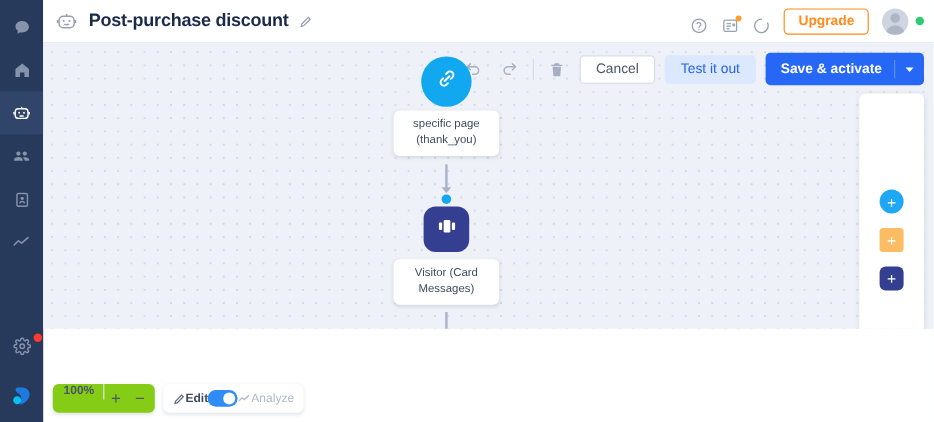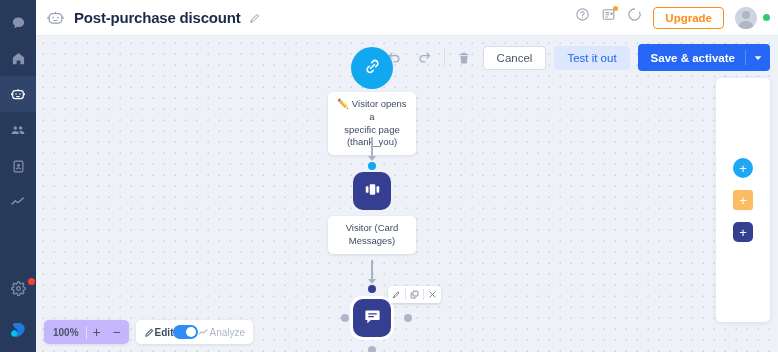--- a/index.html
+++ b/index.html
@@ -45,21 +45,21 @@
   }
   .hdr-bot { margin-left: 10px; color: #96a0b5; display: flex; }
   .hdr-title {
     margin-left: 9px;
     font-size: 15px; font-weight: bold; color: #1a2b4a;
     letter-spacing: -0.2px;
   }
   .hdr-pencil { margin-left: 9px; color: #8e99ae; display: flex; }
   .hdr-right {
     margin-left: auto; margin-right: 8px;
-    display: flex; align-items: flex-start; gap: 11px;
+    display: flex; align-items: flex-end; gap: 11px;
   }
   .hdr-icon { color: #97a1b4; display: flex; position: relative; }
   .hdr-badge {
     position: absolute; right: -2px; top: -1px;
     width: 5px; height: 5px; border-radius: 50%; background: #ff9f2e;
   }
   .upgrade-btn {
     border: 1px solid #ff8c1a; border-radius: 4px;
     color: #ff8c1a; background: #fff;
     font-size: 11.5px; font-weight: bold;
@@ -83,21 +83,21 @@
     background: #aeb6c6; left: 3px; top: 14px;
   }
   .online-dot {
     width: 7px; height: 7px; border-radius: 50%;
     background: #2ecc71; margin-left: 6px;
   }
 
   
   .canvas {
     position: absolute; left: 36px; top: 36px;
-    width: 742px; height: 316px;
+    width: 742px; height: 238px;
     background-color: #eef1f7;
     background-image: radial-gradient(#d2d9e6 1px, transparent 1px);
     background-size: 11px 11px;
     background-position: 2px 2px;
     overflow: hidden;
   }
 
   
   .toolbar {
     position: absolute; right: 8px; top: 8px;
@@ -222,23 +222,23 @@
     color: #6b7689; cursor: pointer;
   }
   .hc-sep { width: 1px; height: 11px; background: #dfe4ee; }
 
   
   .bottom-bar {
     position: absolute; left: 44px; bottom: 8px;
     display: flex; align-items: center; gap: 7px;
   }
   .zoom-box {
-    background: #c4b5fd; border-radius: 5px;
+    background: #84cc16; border-radius: 5px;
     box-shadow: 0 1px 3px rgba(40,58,92,0.12);
-    display: flex; align-items: center; height: 24px;
+    display: flex; height: 24px;
     padding: 0 2px;
   }
   .zoom-pct {
     font-size: 10px; color: #4a5568; padding: 0 7px; font-weight: bold;
   }
   .zoom-sep { width: 1px; height: 13px; background: #dfe4ee; }
   .zoom-btn {
     width: 20px; height: 24px;
     display: flex; align-items: center; justify-content: center;
     color: #4a5568; font-size: 14px; cursor: pointer;
@@ -444,21 +444,20 @@
         <span>
           <svg width="19" height="19" viewBox="0 0 24 24" fill="none" stroke="currentColor" stroke-width="2" stroke-linecap="round">
             <path d="M9.5 14.5l5-5"></path>
             <path d="M11 7.2l1.6-1.6a3.6 3.6 0 015.1 5.1L16 12.3"></path>
             <path d="M13 16.8l-1.6 1.6a3.6 3.6 0 01-5.1-5.1L8 11.7"></path>
           </svg>
         </span>
       </div>
 
       <div class="label-card" style="left:292px; top:56px; width:88px;">
-        <div>✏️ Visitor opens a</div>
         <div>specific page</div>
         <div>(thank_you)</div>
       </div>
 
       <div class="conn-line" style="left:335px; top:101px; height:20px;"></div>
       <div class="conn-arrow" style="left:332px; top:120px;"></div>
       <div class="conn-dot dot-cyan" style="left:332px; top:126px;"></div>
 
       <div class="node-square" style="left:317px; top:136px;">
         <span>

